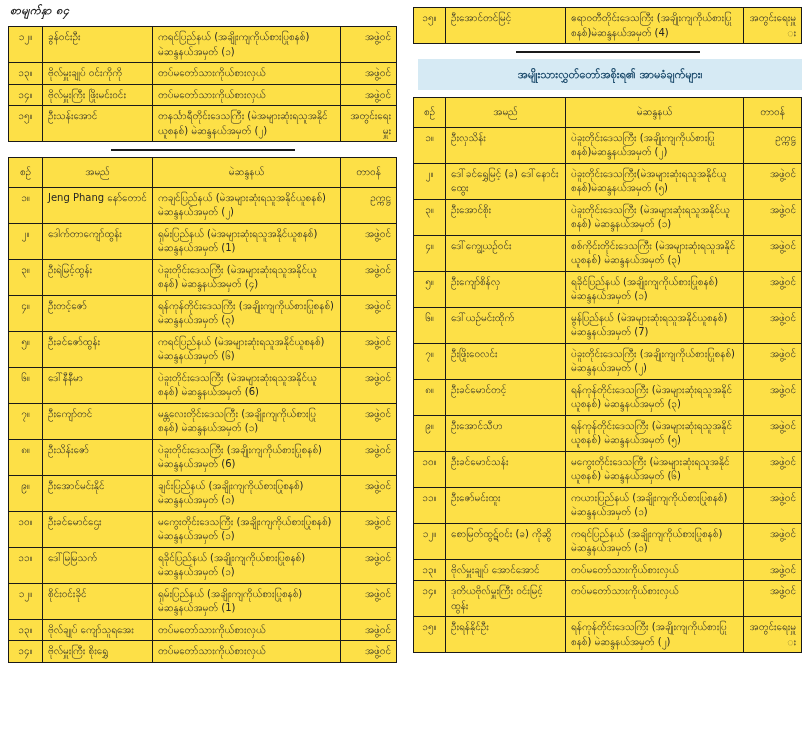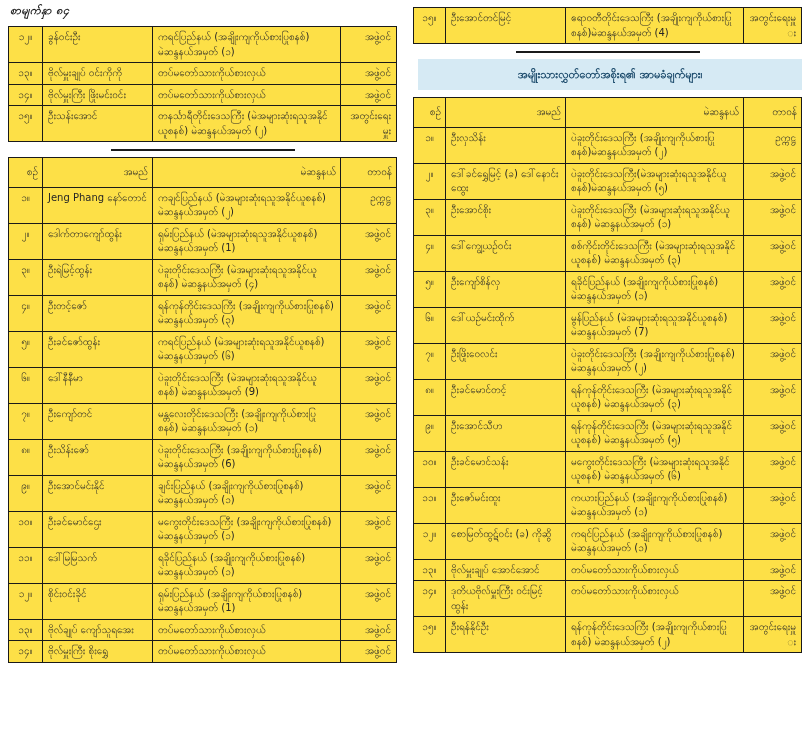--- a/index.html
+++ b/index.html
@@ -13,21 +13,21 @@
   .col-right{left:413px;width:389px;top:7px;}
   .page-label{
     font-style:italic;font-weight:bold;font-size:11px;color:#1a1a1a;
     margin:0 0 7px 2px;letter-spacing:.5px;
   }
   table.t{border-collapse:collapse;width:100%;table-layout:fixed;background:#fde047;}
   table.t td,table.t th{
     border:1px solid #1a1a1a;font-size:10px;line-height:1.45;
     padding:3px 5px;vertical-align:top;overflow:hidden;word-wrap:break-word;
   }
-  table.t th{text-align:right;vertical-align:middle;font-weight:normal;padding:7px 4px;}
+  table.t th{text-align:center;vertical-align:middle;font-weight:normal;padding:7px 4px;}
   td.c-no{text-align:center;}
   td.c-role{text-align:right;}
   .rule{height:2px;background:#1a1a1a;width:184px;margin:7px auto 6px auto;}
   .band{
     background:#d6eaf4;color:#1b4a6b;text-align:center;font-weight:bold;
     font-size:11px;line-height:1.55;padding:7px 4px;margin:0 0 7px 5px;
   }
   .col-left .band{margin-top:0;}
   .band div{white-space:nowrap;overflow:hidden;}
   .mb{margin-bottom:7px;}
@@ -120,21 +120,21 @@
           </tr>
           <tr>
             <td class="c-no">၅။</td>
             <td class="c-name">ဦးခင်ဇော်ထွန်း</td>
             <td class="c-constituency">ကရင်ပြည်နယ် (မဲအများဆုံးရသူအနိုင်ယူစနစ်) မဲဆန္ဒနယ်အမှတ် (၆)</td>
             <td class="c-role">အဖွဲ့ဝင်</td>
           </tr>
           <tr>
             <td class="c-no">၆။</td>
             <td class="c-name">ဒေါ်နီနီမာ</td>
-            <td class="c-constituency">ပဲခူးတိုင်းဒေသကြီး (မဲအများဆုံးရသူအနိုင်ယူစနစ်) မဲဆန္ဒနယ်အမှတ် (9)</td>
+            <td class="c-constituency">ပဲခူးတိုင်းဒေသကြီး (မဲအများဆုံးရသူအနိုင်ယူစနစ်) မဲဆန္ဒနယ်အမှတ် (6)</td>
             <td class="c-role">အဖွဲ့ဝင်</td>
           </tr>
           <tr>
             <td class="c-no">၇။</td>
             <td class="c-name">ဦးကျော်တင်</td>
             <td class="c-constituency">မန္တလေးတိုင်းဒေသကြီး (အချိုးကျကိုယ်စားပြုစနစ်) မဲဆန္ဒနယ်အမှတ် (၁)</td>
             <td class="c-role">အဖွဲ့ဝင်</td>
           </tr>
           <tr>
             <td class="c-no">၈။</td>

